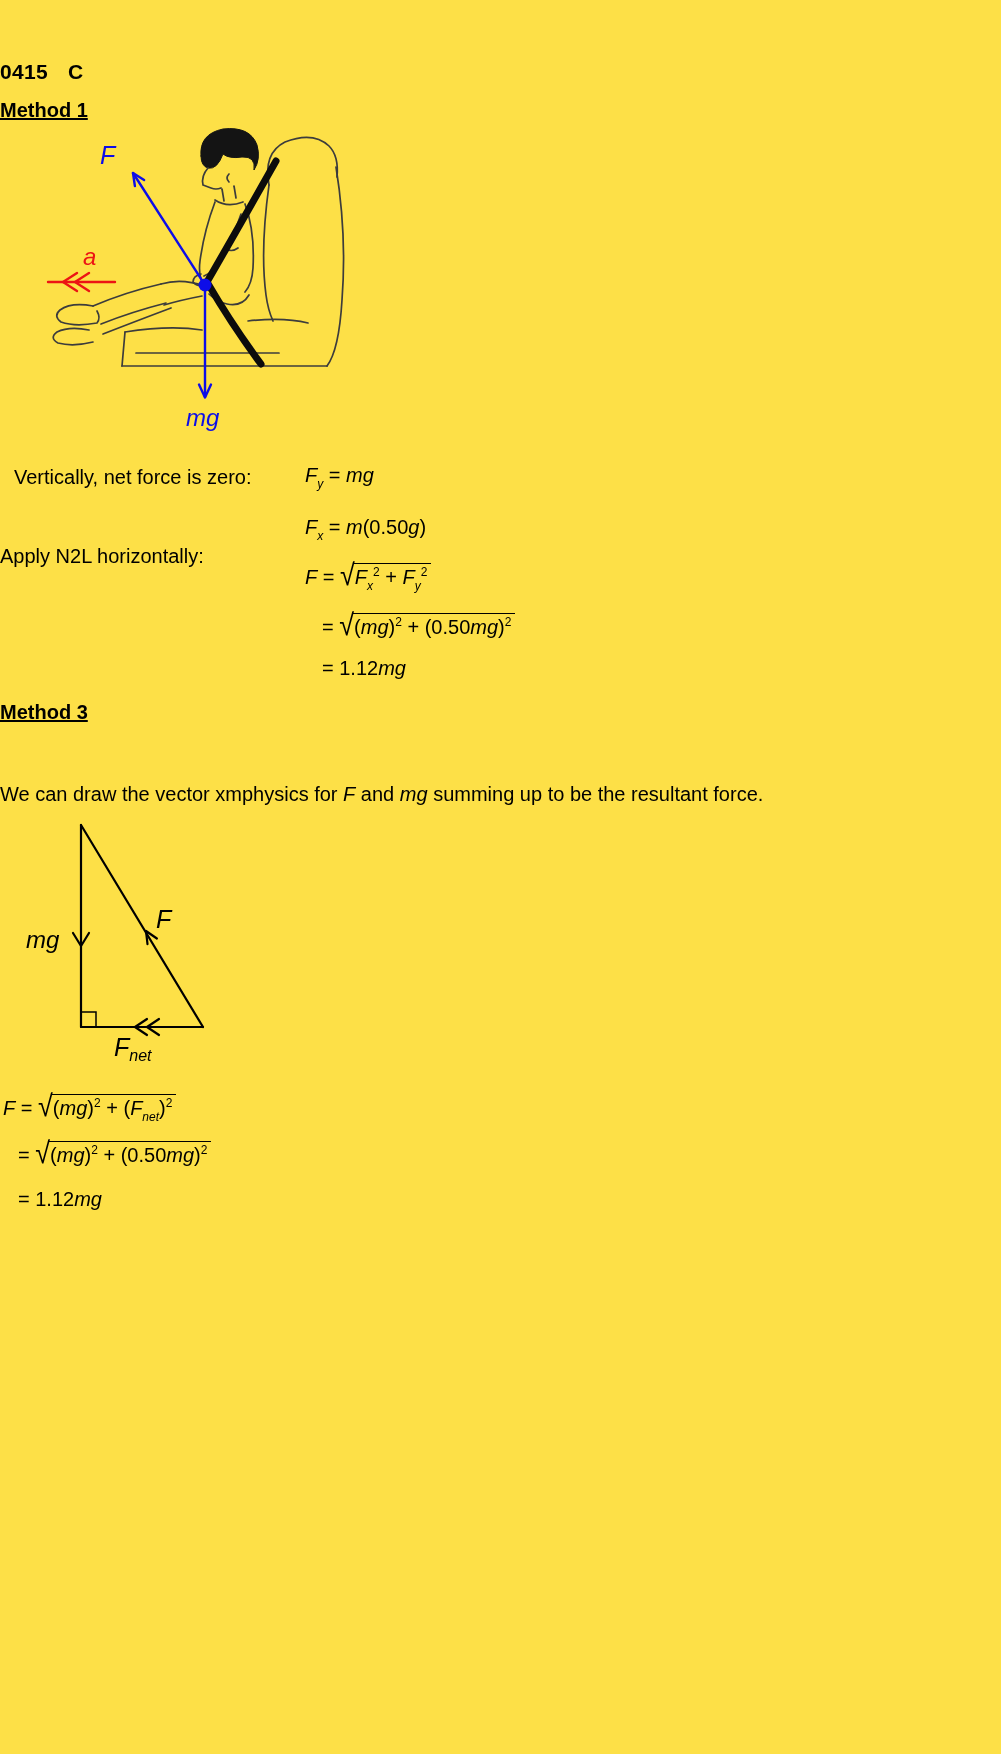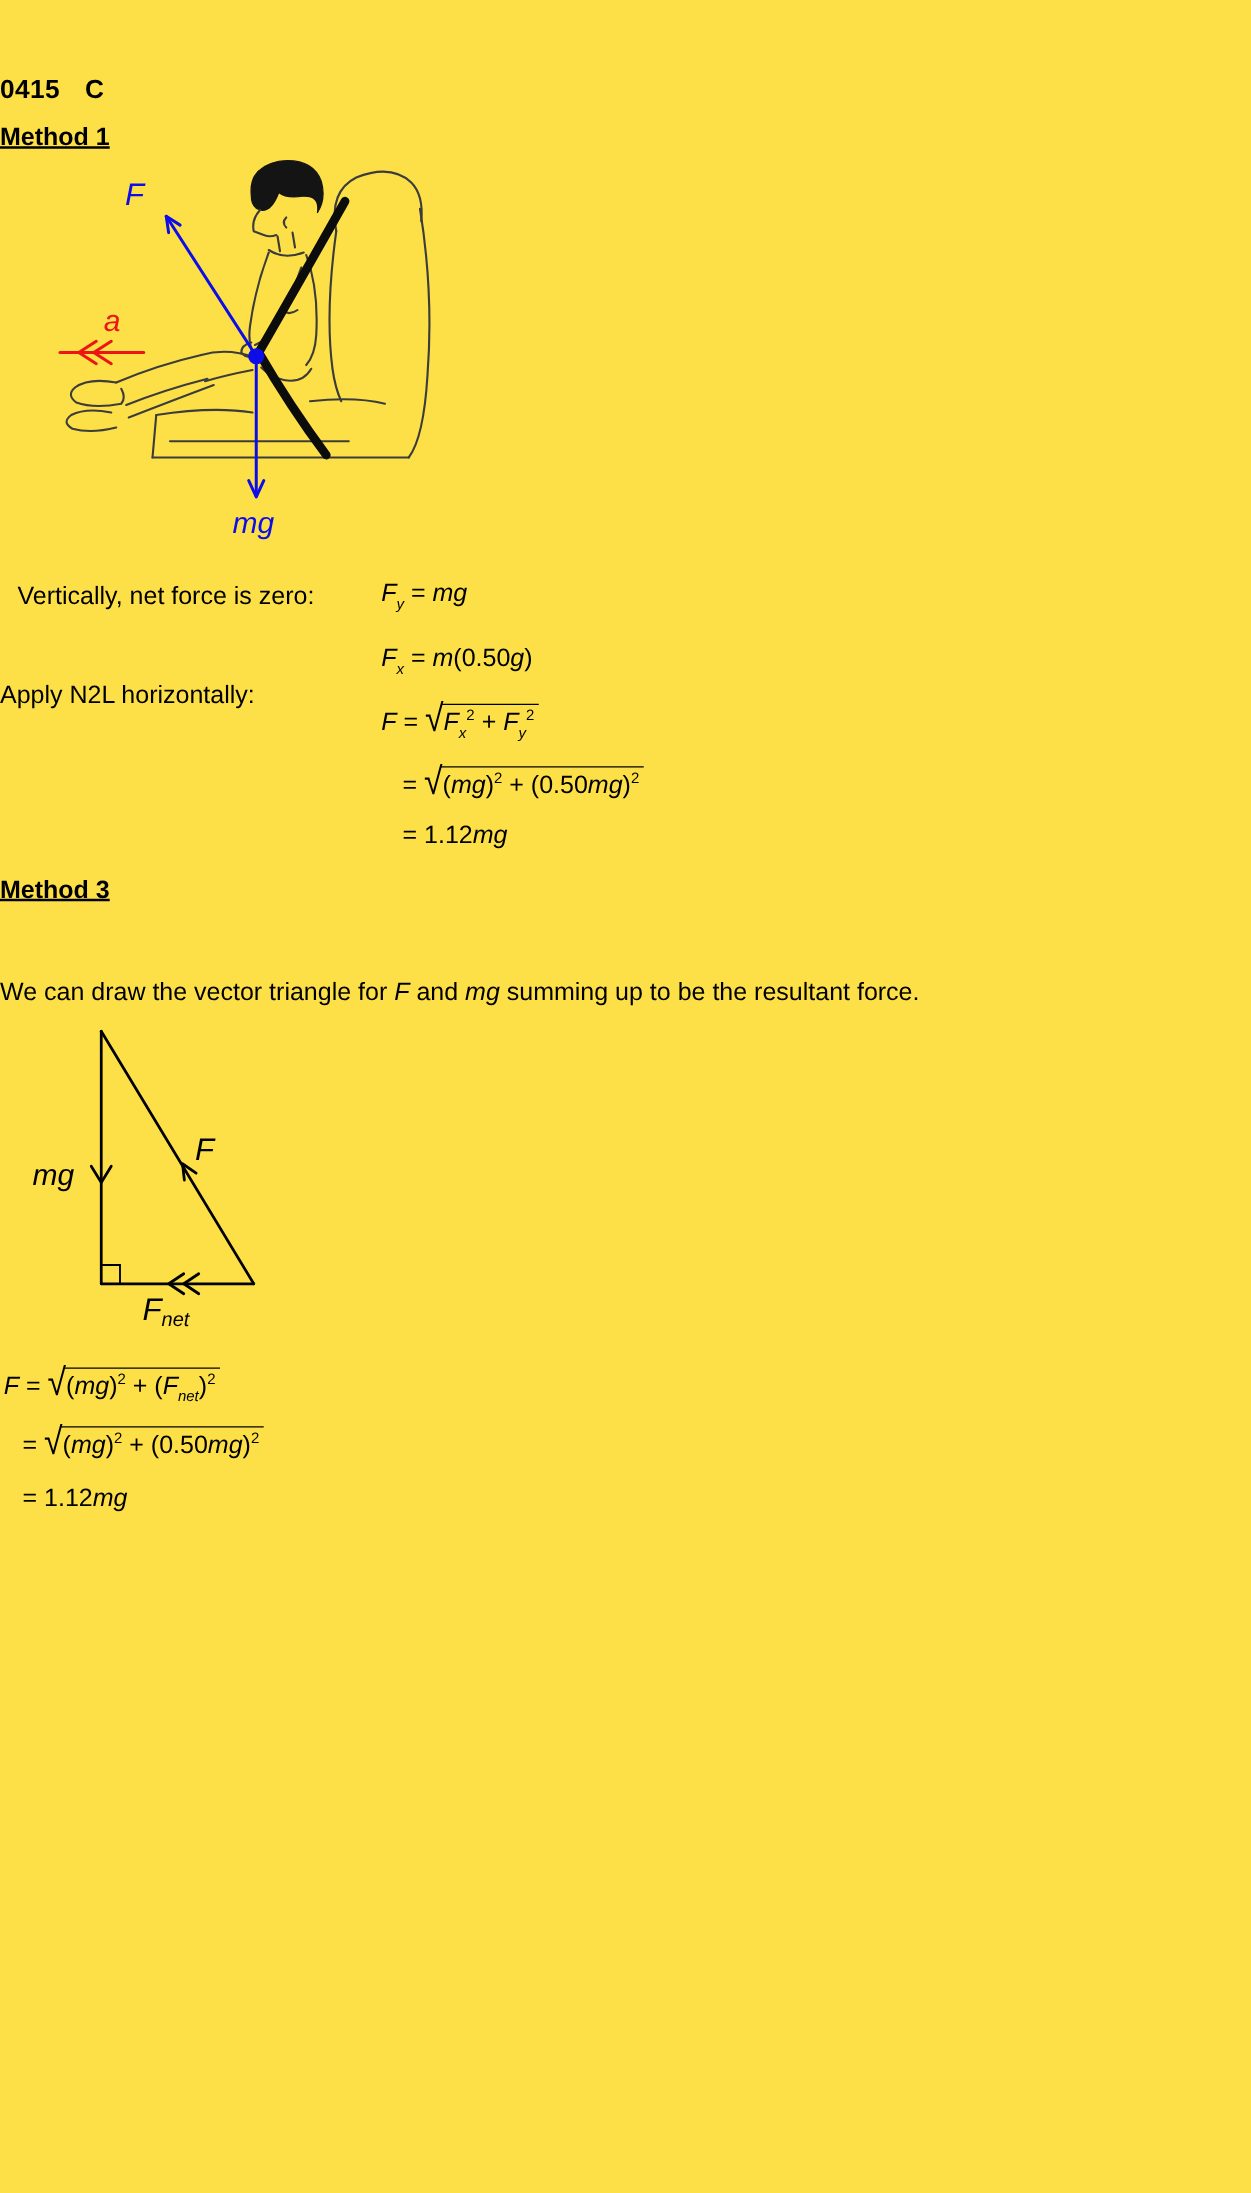--- a/index.html
+++ b/index.html
@@ -110,21 +110,21 @@
         <span class="vinc"><span class="i">F</span><span class="sub">x</span><span class="sup">2</span><span class="t"> + </span><span class="i">F</span><span class="sub">y</span><span class="sup">2</span></span>
       </span></div>
   <div class="abs eq" style="left:322px;top:610px;"><span class="t">= </span><span class="sqrt">
         <span class="rad">√</span>
         <span class="vinc"><span class="t">(</span><span class="i">mg</span><span class="t">)</span><span class="sup">2</span><span class="t"> + (0.50</span><span class="i">mg</span><span class="t">)</span><span class="sup">2</span></span>
       </span></div>
   <div class="abs eq" style="left:322px;top:657px;"><span class="t">= 1.12</span><span class="i">mg</span></div>
 
   <div class="abs heading" style="left:0;top:701px;">Method 3</div>
 
-  <div class="abs eq" style="left:0;top:783px;"><span class="t">We can draw the vector triangle for </span><span class="i">F</span><span class="t"> and </span><span class="i">mg</span><span class="t"> summing up to be the resultant force.</span></div>
+  <div class="abs eq" style="left:0;top:783px;"><span class="t">We can draw the vector xmphysics for </span><span class="i">F</span><span class="t"> and </span><span class="i">mg</span><span class="t"> summing up to be the resultant force.</span></div>
 
   <svg class="abs" style="left:10px;top:815px;" width="250" height="255" viewBox="0 0 250 255">
     <path class="tri-stroke" d="M 71 10 L 71 212"></path>
     <path class="tri-stroke" d="M 71 212 L 193 212"></path>
     <path class="tri-stroke" d="M 193 212 L 71 10"></path>
     <path class="tri-thin" d="M 71 197 L 86 197 L 86 212"></path>
     <polyline class="tri-stroke" points="63,118 71,131 79,118"></polyline>
     <polyline class="tri-stroke" points="146.9,123.5 136,116 137.5,129.1"></polyline>
     <polyline class="tri-stroke" points="137,204 125,212 137,220"></polyline>
     <polyline class="tri-stroke" points="149,204 137,212 149,220"></polyline>

